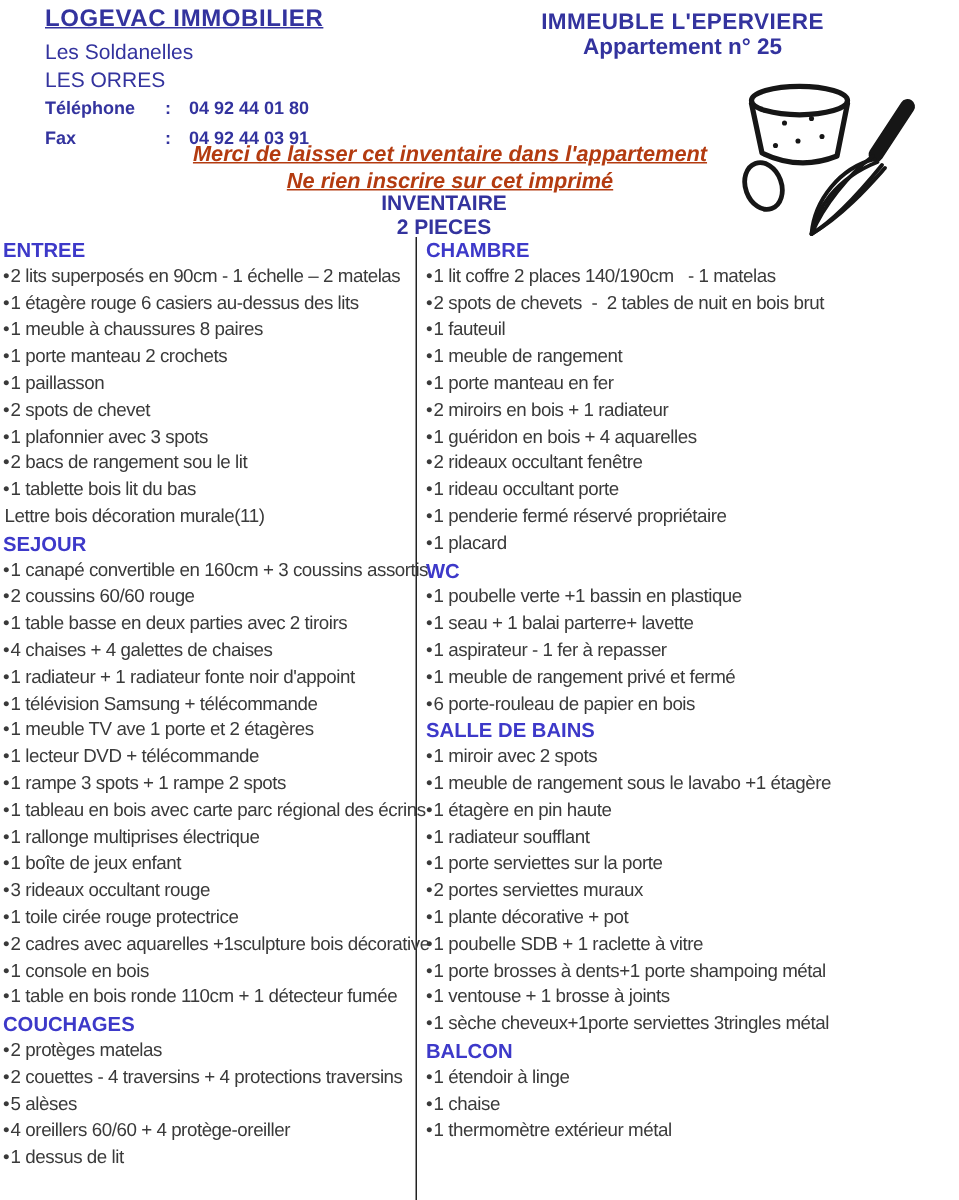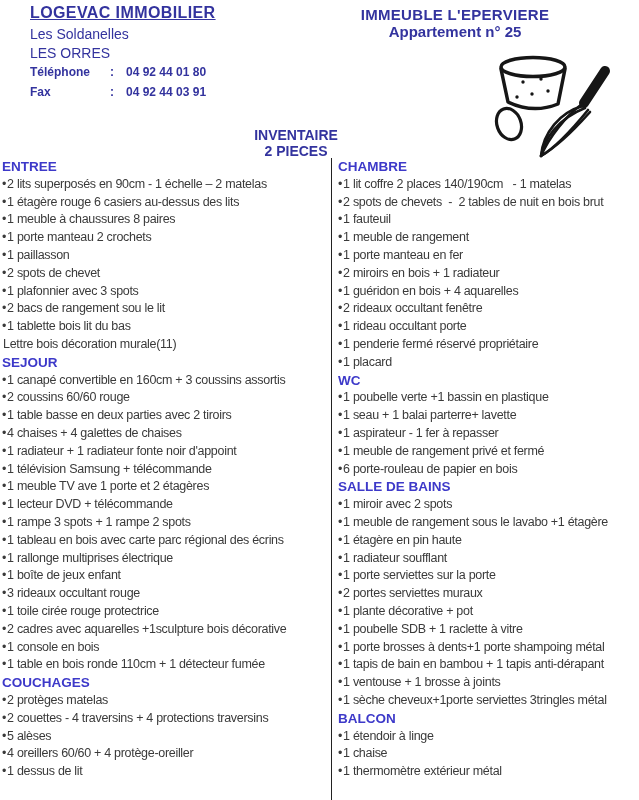--- a/index.html
+++ b/index.html
@@ -30,21 +30,21 @@
     position: absolute; top: 94px; left: 0; width: 600px; text-align: center;
     color: var(--red, #b33b10); font-style: italic; font-weight: bold; font-size: 14.5px;
   }
   .notice { text-decoration: underline; line-height: 18px; }
   .doc-title-block {
     position: absolute; top: 127px; left: 0; width: 592px; text-align: center;
     color: var(--navy, #33339e); font-weight: bold; font-size: 14px; line-height: 16px;
   }
   .clipart { position: absolute; left: 486px; top: 54px; }
   .columns { display: flex; height: 642px; }
-  .col-left { width: 332px; border-right: 1.5px solid var(--divider, #222); padding-left: 2px; }
+  .col-left { width: 278px; border-right: 1.5px solid var(--divider, #222); padding-left: 2px; }
   .col-right { flex: 1; padding-left: 6px; overflow: hidden; }
   .section-title {
     color: var(--blue, #3d39c9); font-weight: bold; font-size: 13.5px;
     line-height: 17.8px; white-space: pre;
   }
   .item { font-size: 12.5px; line-height: 17.8px; white-space: pre; letter-spacing: -0.3px; }
   .bullet { margin-right: 1px; }
 </style>
 </head>
 <body>
@@ -64,20 +64,24 @@
       <span class="contact-colon">:</span>
       <span>04 92 44 03 91</span>
     </div>
   </div>
 
   <div class="building-block">
     <div class="building-name">IMMEUBLE L'EPERVIERE</div>
     <div class="apartment">Appartement n° 25</div>
   </div>
 
+  <div class="notices">
+    <div class="notice">Merci de laisser cet inventaire dans l'appartement</div>
+    <div class="notice">Ne rien inscrire sur cet imprimé</div>
+  </div>
 
   <div class="doc-title-block">
     <div>INVENTAIRE</div>
     <div>2 PIECES</div>
   </div>
 
   <div class="clipart">
     <svg width="132" height="112" viewBox="0 0 132 112" fill="none" stroke="#161616" stroke-linecap="round" stroke-linejoin="round">
 
       <ellipse cx="47" cy="13" rx="32" ry="9.5" stroke-width="3.5"></ellipse>
@@ -159,21 +163,20 @@
       <div class="section-title">SALLE DE BAINS</div>
       <div class="item"><span class="bullet">•</span><span>1 miroir avec 2 spots</span></div>
       <div class="item"><span class="bullet">•</span><span>1 meuble de rangement sous le lavabo +1 étagère</span></div>
       <div class="item"><span class="bullet">•</span><span>1 étagère en pin haute</span></div>
       <div class="item"><span class="bullet">•</span><span>1 radiateur soufflant</span></div>
       <div class="item"><span class="bullet">•</span><span>1 porte serviettes sur la porte</span></div>
       <div class="item"><span class="bullet">•</span><span>2 portes serviettes muraux</span></div>
       <div class="item"><span class="bullet">•</span><span>1 plante décorative + pot</span></div>
       <div class="item"><span class="bullet">•</span><span>1 poubelle SDB + 1 raclette à vitre</span></div>
       <div class="item"><span class="bullet">•</span><span>1 porte brosses à dents+1 porte shampoing métal</span></div>
-      <div class="item"><span class="bullet">•</span><span>1 tapis de bain en bambou + 1 tapis anti-dérapant</span></div>
       <div class="item"><span class="bullet">•</span><span>1 ventouse + 1 brosse à joints</span></div>
       <div class="item"><span class="bullet">•</span><span>1 sèche cheveux+1porte serviettes 3tringles métal</span></div>
       <div class="section-title">BALCON</div>
       <div class="item"><span class="bullet">•</span><span>1 étendoir à linge</span></div>
       <div class="item"><span class="bullet">•</span><span>1 chaise</span></div>
       <div class="item"><span class="bullet">•</span><span>1 thermomètre extérieur métal</span></div>
     </div>
 </div>
 
 </body></html>

